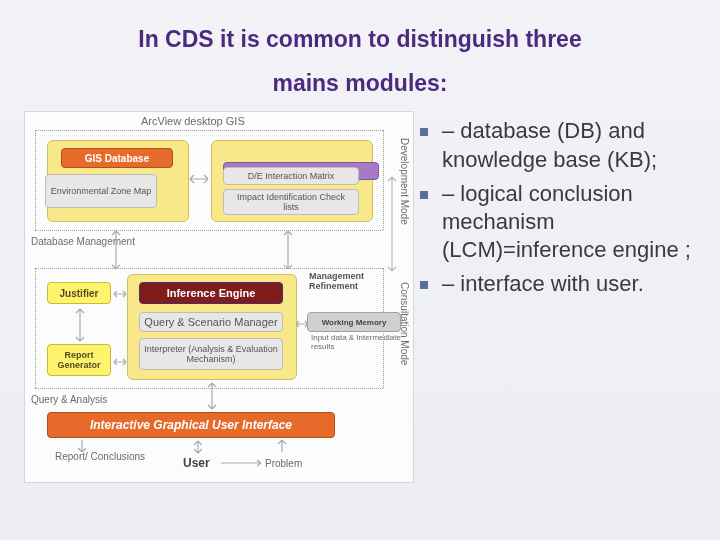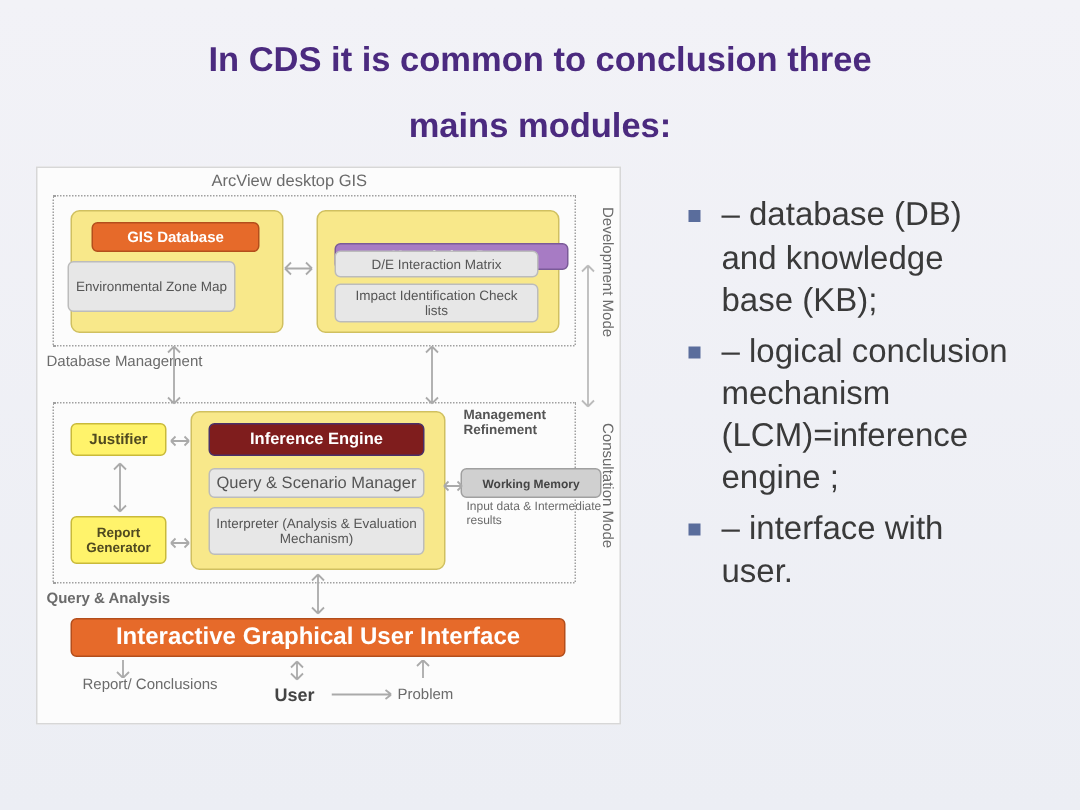--- a/index.html
+++ b/index.html
@@ -21,21 +21,21 @@
     text-align: center;
     font-weight: bold;
     font-size: 23px;
     color: #4b2a7f;
     line-height: 1.9;
     margin-bottom: 6px;
   }
   .content {
     display: flex;
     flex-direction: row;
-    gap: 27px;
+    gap: 0;
   }
   
   .diagram {
     width: 388px;
     height: 370px;
     background: #fcfcfc;
     border: 1px solid #d7d7d7;
     position: relative;
     font-family: Arial, sans-serif;
     font-size: 10px;
@@ -82,21 +82,21 @@
   
   .bullets {
     flex: 1;
     padding-top: 6px;
     padding-right: 4px;
     font-family: Tahoma, Verdana, sans-serif;
   }
   .bullets ul {
     list-style: none;
     padding: 0 0 0 6px;
-    margin: 12px;
+    margin: 0;
   }
   .bullets li {
     display: flex;
     align-items: flex-start;
     margin-bottom: 6px;
     font-size: 22px;
     line-height: 1.28;
     color: #3a3a3a;
   }
   .sq {
@@ -108,21 +108,21 @@
     margin-right: 14px;
     flex-shrink: 0;
   }
 </style>
 </head>
 <body>
 
 <div class="slide">
 
   <div class="title">
-    <span>In CDS it is common to conclusion three</span><br>
+    <span>In CDS it is common to distinguish three</span><br>
     <span>mains modules:</span>
   </div>
 
   <div class="content">
 
     <div class="diagram">
 
       <div class="d-label" style="left:116px; top:3px;">ArcView desktop GIS</div>
 
       <div class="dash" style="left:10px; top:18px; width:348px;"></div>
@@ -137,21 +137,21 @@
 
       <div class="group" style="left:186px; top:28px; width:160px; height:80px;"></div>
       <div class="box purple" style="left:198px; top:50px; width:156px; height:18px;">Knowledge Base</div>
       <div class="box grey thin" style="left:198px; top:55px; width:136px; height:18px; font-size:9px;">D/E Interaction Matrix</div>
       <div class="box grey thin" style="left:198px; top:77px; width:136px; height:26px; font-size:9px;">Impact Identification
 Check lists</div>
 
       <span class="vlabel" style="right:3px; top:26px;">Development Mode</span>
       <span class="vlabel" style="right:3px; top:170px;">Consultation Mode</span>
       <div class="d-label" style="left:6px; top:124px; font-size:10px;">Database Management</div>
-      <div class="d-label" style="left:6px; top:282px; font-size:10px;font-weight:bold;">Query &amp; Analysis</div>
+      <div class="d-label" style="left:6px; top:282px; font-size:10px;">Query &amp; Analysis</div>
 
       <div class="dash" style="left:10px; top:156px; width:348px;"></div>
       <div class="dash" style="left:10px; top:276px; width:348px;"></div>
       <div class="dash-v" style="left:10px; top:156px; height:120px;"></div>
       <div class="dash-v" style="left:358px; top:156px; height:120px;"></div>
 
       <div class="box yellow" style="left:22px; top:170px; width:64px; height:22px;">Justifier</div>
 
       <div class="group" style="left:102px; top:162px; width:168px; height:104px;"></div>
       <div class="box purple-dark" style="left:114px; top:170px; width:144px; height:22px; font-size:11px;">Inference Engine</div>
@@ -162,21 +162,21 @@
       <div class="d-label" style="left:284px; top:160px; font-size:9px; line-height:1.05; font-weight:bold; color:#555;">Management
 Refinement</div>
 
       <div class="box grey-dark" style="left:282px; top:200px; width:94px; height:20px; font-size:8px; font-weight:bold;">Working Memory</div>
       <div class="d-label" style="left:286px; top:222px; font-size:8px; line-height:1.05;">Input data &amp;
 Intermediate results</div>
 
       <div class="box yellow" style="left:22px; top:232px; width:64px; height:32px; font-size:9px;">Report
 Generator</div>
 
-      <div class="box red" style="left:22px; top:300px; width:330px; height:26px; font-size:16px;">Interactive Graphical User Interface</div>
+      <div class="box red" style="left:22px; top:300px; width:288px; height:26px; font-size:12px;font-style:italic;">Interactive Graphical User Interface</div>
 
       <div class="d-label" style="left:30px; top:340px; font-size:10px; line-height:1.05;">Report/
 Conclusions</div>
       <div class="d-label" style="left:158px; top:344px; font-size:12px; font-weight:bold; color:#444;">User</div>
       <div class="d-label" style="left:240px; top:346px; font-size:10px;">Problem</div>
 
       <div class="arrow-double" style="left:164px; top:60px;">
           <svg width="20" height="14">
             <path d="M1 7 L19 7 M1 7 L5 3 M1 7 L5 11 M19 7 L15 3 M19 7 L15 11" stroke="#aaa" fill="none" stroke-width="1.2"></path>
           </svg>

